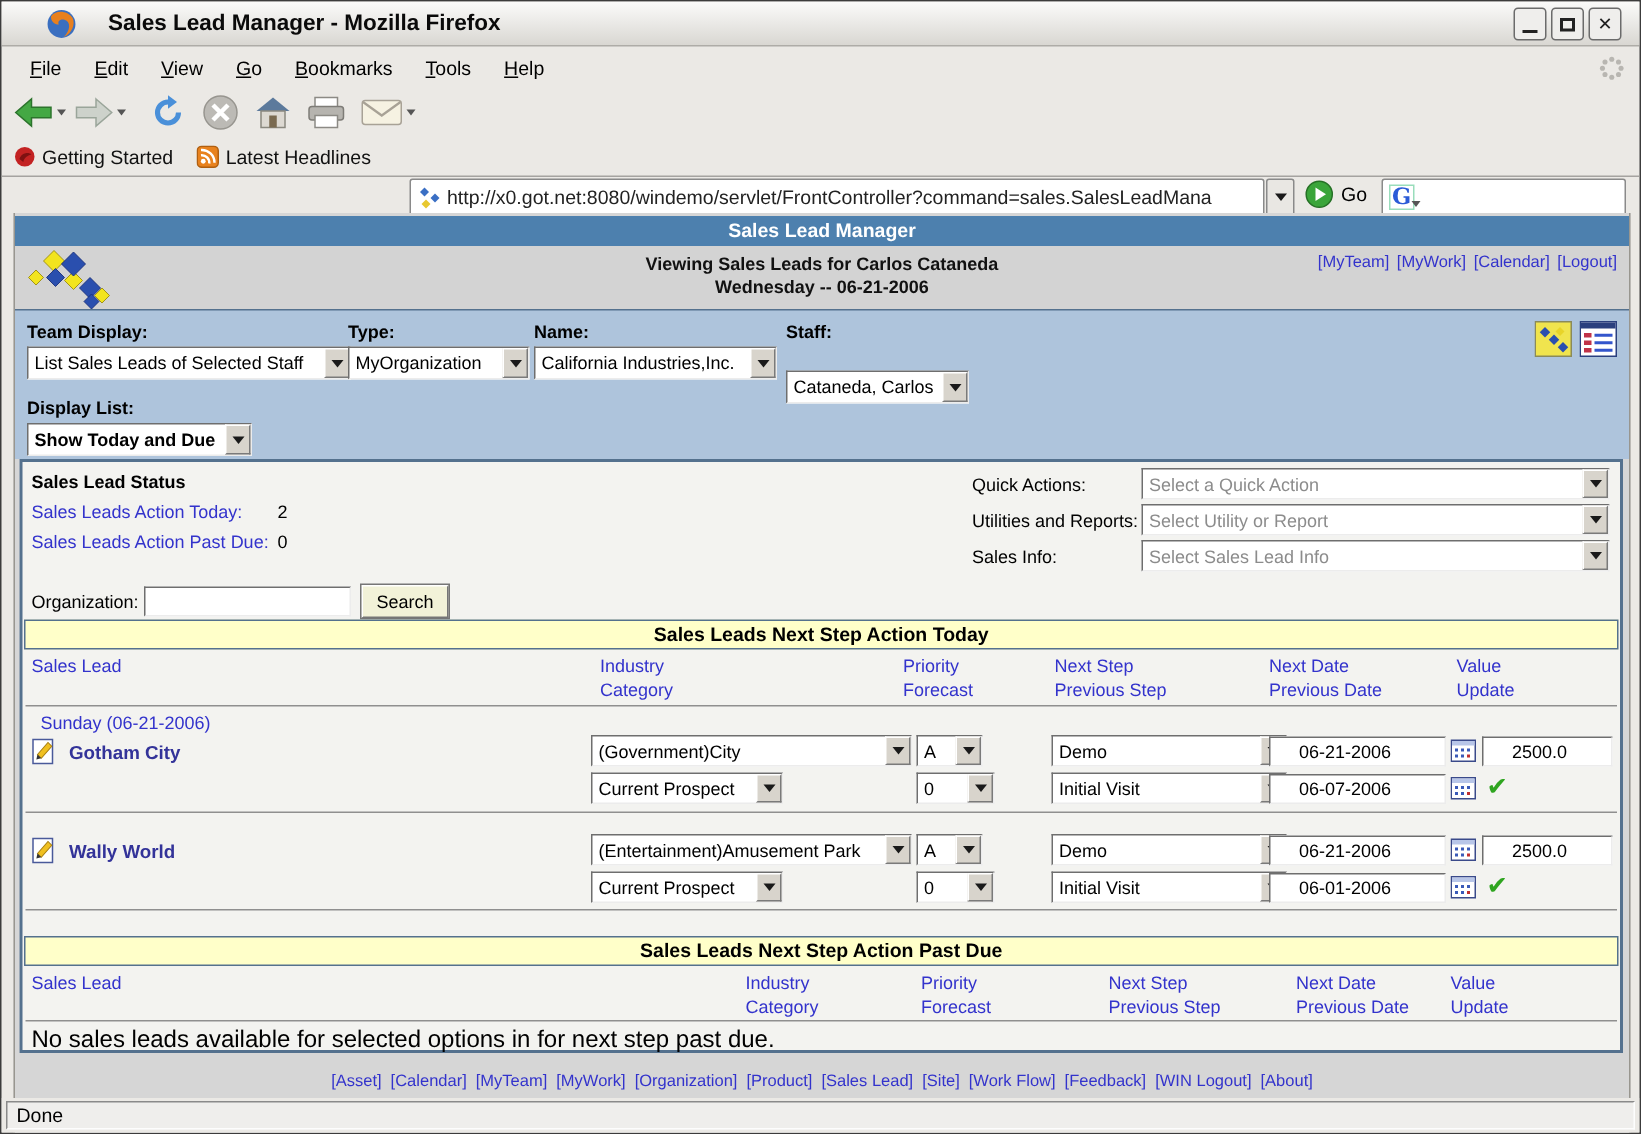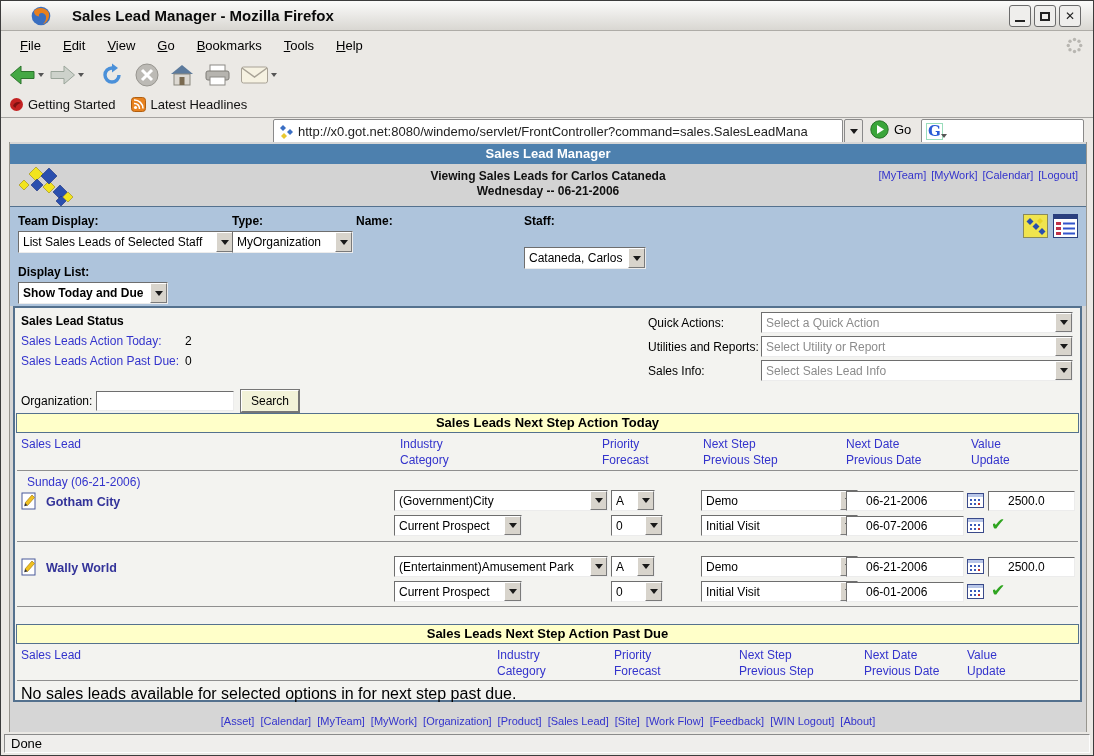--- a/index.html
+++ b/index.html
@@ -265,20 +265,26 @@
       <span class="flabel" style="left:514px;top:7px;">Staff:</span>
 
       <div class="sel" style="left:8px;top:24px;width:216px;">
         <span class="sel-text">List Sales Leads of Selected Staff</span>
         <span class="sel-btn">
             <span class="tri"></span>
           </span>
       </div>
       <div class="sel" style="left:222px;top:24px;width:121px;">
         <span class="sel-text">MyOrganization</span>
+        <span class="sel-btn">
+            <span class="tri"></span>
+          </span>
+      </div>
+      <div class="sel" style="left:346px;top:24px;width:162px;">
+        <span class="sel-text">California Industries,Inc.</span>
         <span class="sel-btn">
             <span class="tri"></span>
           </span>
       </div>
       <div class="sel" style="left:514px;top:40px;width:122px;">
         <span class="sel-text">Cataneda, Carlos</span>
         <span class="sel-btn">
             <span class="tri"></span>
           </span>
       </div>

